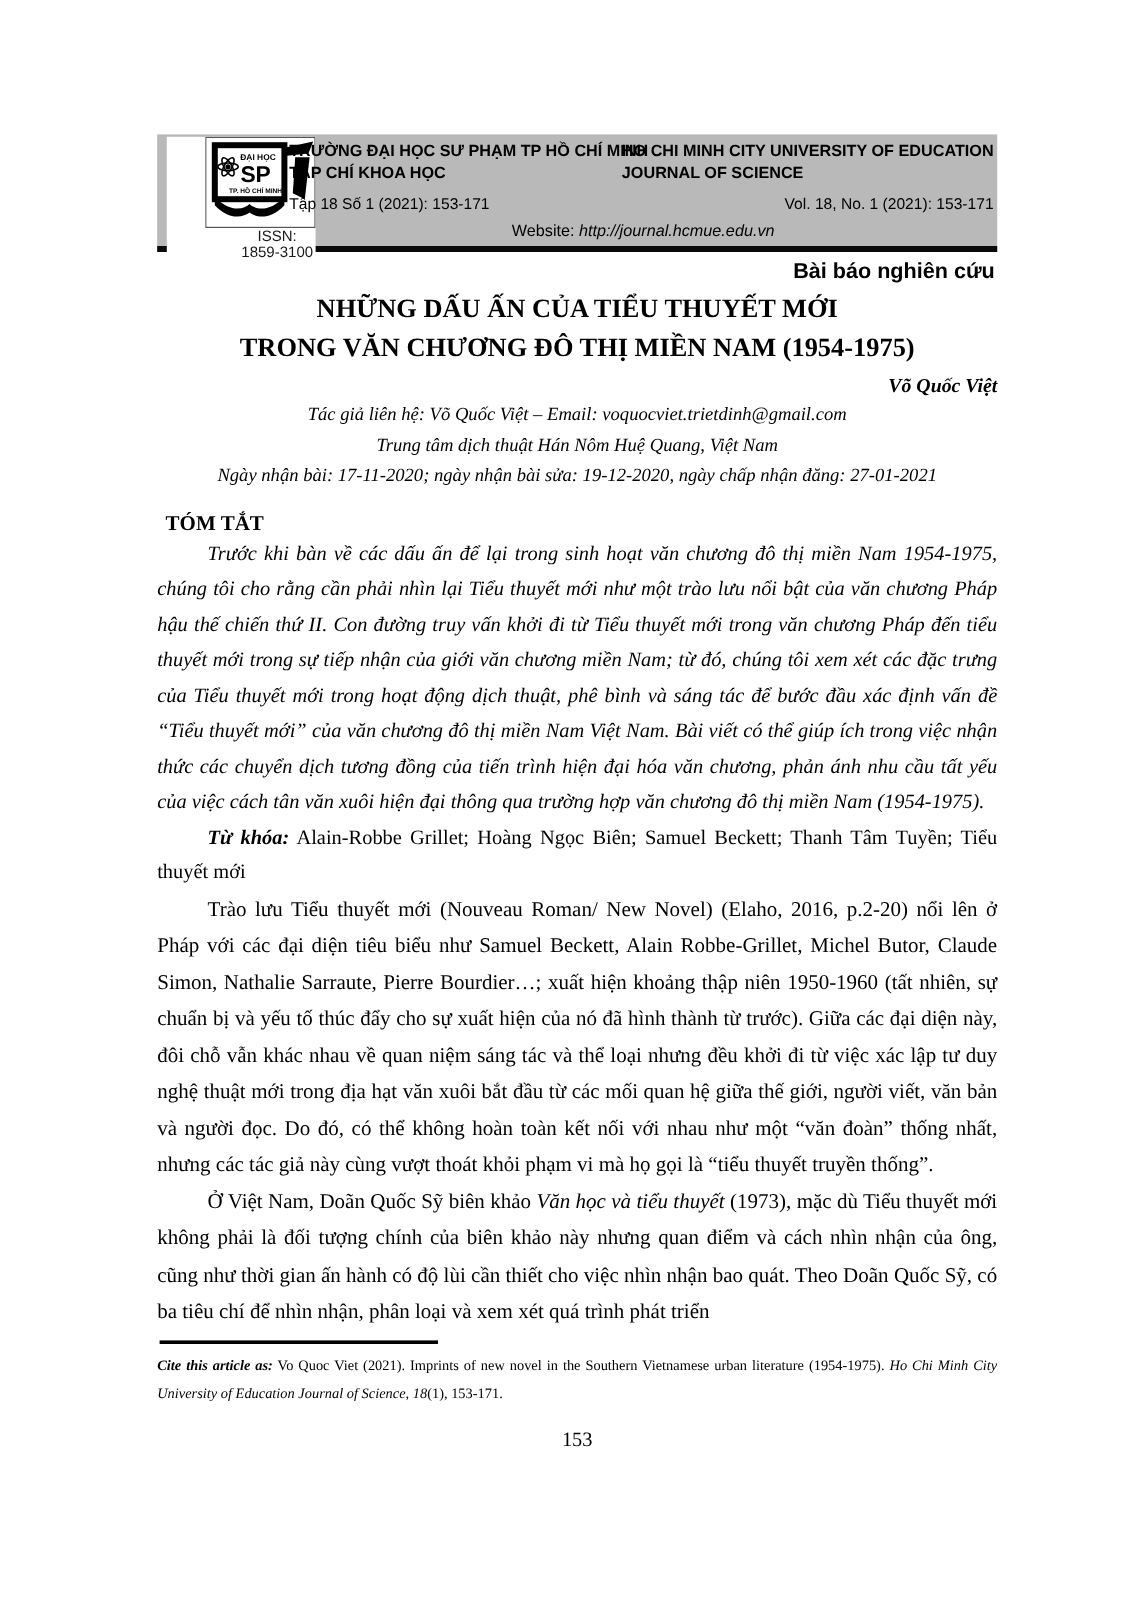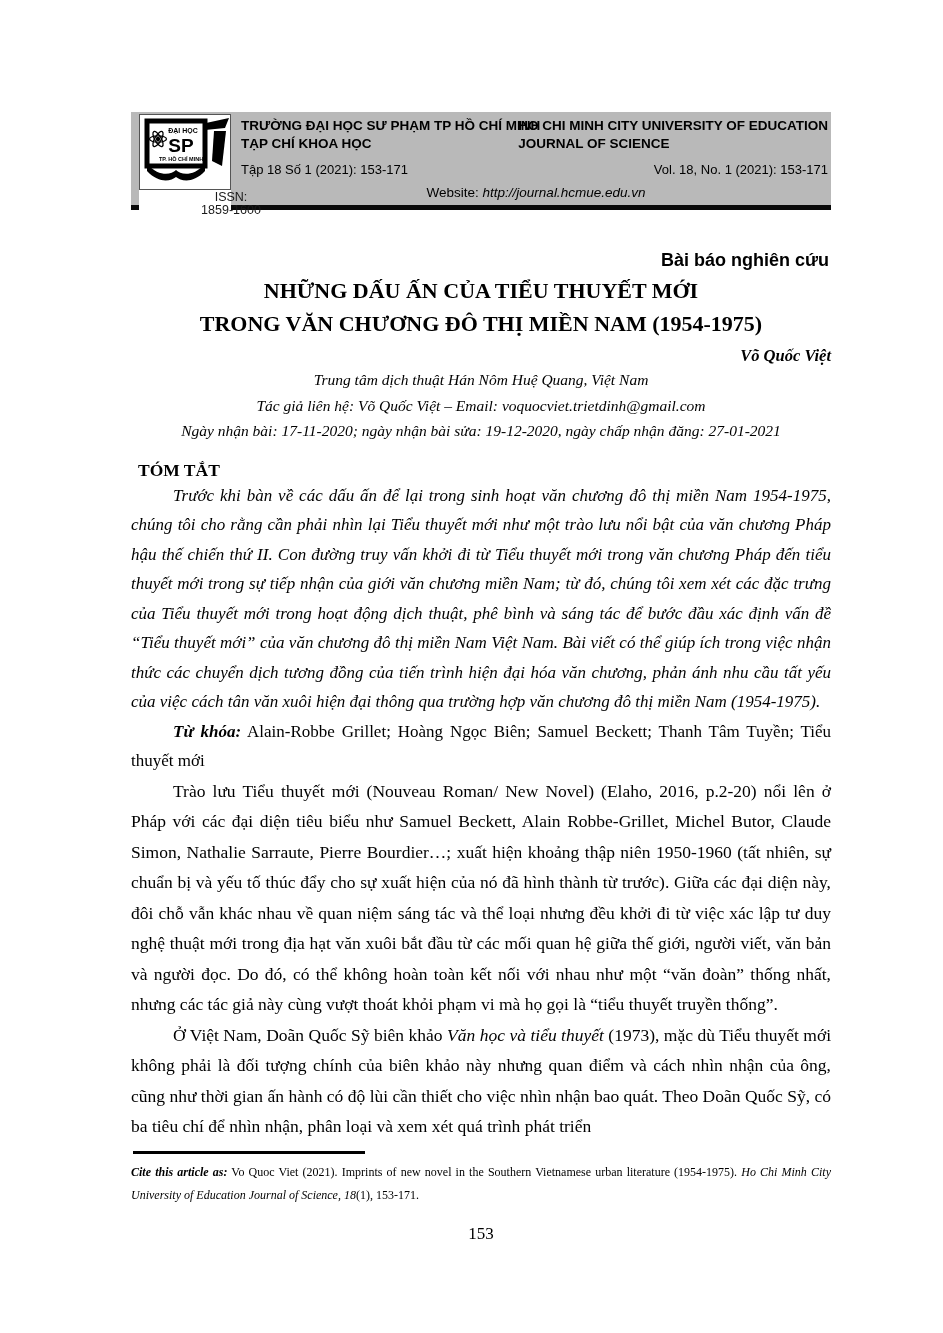--- a/index.html
+++ b/index.html
@@ -9,32 +9,32 @@
     font-family:"Liberation Serif", serif; color:#000;
   }
   .content { margin-left:131px; width:700px; }
 
   
   .header {
     position:relative; margin-top:112px; height:93px;
     background:#b9b9b9; border-bottom:5px solid #0a0a0a;
     font-family:"Liberation Sans", sans-serif;
   }
-  .logo-box { position:absolute; left:8px; top:2px; width:92px; height:96px; background:#fff; }
+  .logo-box { position:absolute; left:8px; top:2px; width:92px; height:96px; background:#fff;padding-left:32px; }
   .issn { position:absolute; left:0; top:79px; width:108px; text-align:center;
           font-size:12.5px; line-height:13px; color:#1a1a1a;padding-left:46px; }
   .hdr-vi { position:absolute; left:110px; top:5px; font-weight:bold; font-size:13.5px; line-height:18px; }
   .hdr-en { position:absolute; right:3px; top:5px; font-weight:bold; font-size:13.5px; line-height:18px; text-align:left; }
   .hdr-issue-vi { position:absolute; left:110px; top:50px; font-size:13px; }
   .hdr-issue-en { position:absolute; right:3px; top:50px; font-size:13px; }
   .hdr-web { position:absolute; left:110px; right:0; top:73px; text-align:center; font-size:13.5px; }
   .hdr-web .url { font-style:italic; }
 
   
-  .article-label { margin-top:40px; text-align:right; font-family:"Liberation Sans", sans-serif;
+  .article-label { margin-top:6px; text-align:right; font-family:"Liberation Sans", sans-serif;
                    font-weight:bold; font-size:18px; padding-right:2px; }
   .title { margin-top:3px; text-align:center; font-weight:bold; font-size:22px; line-height:33px; }
   .author { margin-top:6px; text-align:right; font-weight:bold; font-style:italic; font-size:16.5px; }
   .meta { margin-top:3px; text-align:center; font-style:italic; font-size:15.5px; line-height:22.5px; }
 
   
   .abs-h { margin-top:17px; font-weight:bold; font-size:17.5px; padding-left:7px; }
   .abs-b { margin-top:2px; font-style:italic; font-size:17px; line-height:29.5px;
            text-align:justify; text-indent:42px; }
   .keywords { font-size:17px; line-height:29.5px; text-align:justify; text-indent:42px; }
@@ -78,21 +78,21 @@
           <circle cx="19" cy="25" r="2.2" fill="#000000"></circle>
 
           <text x="44" y="19" font-family="Liberation Sans, sans-serif" font-size="7" font-weight="bold" text-anchor="middle" fill="#000">ĐẠI HỌC</text>
           <text x="42" y="38" font-family="Liberation Sans, sans-serif" font-size="19" font-weight="bold" text-anchor="middle" fill="#000">SP</text>
           <text x="42" y="47" font-family="Liberation Sans, sans-serif" font-size="5.5" font-weight="bold" text-anchor="middle" fill="#000">TP. HỒ CHÍ MINH</text>
         </svg>
       </div>
 
       <div class="issn">
         <div>ISSN:</div>
-        <div>1859-1600</div>
+        <div>1859-3100</div>
       </div>
 
       <div class="hdr-vi">
         <div>TRƯỜNG ĐẠI HỌC SƯ PHẠM TP HỒ CHÍ MINH</div>
         <div>TẠP CHÍ KHOA HỌC</div>
       </div>
 
       <div class="hdr-en">
         <div>HO CHI MINH CITY UNIVERSITY OF EDUCATION</div>
         <div>JOURNAL OF SCIENCE</div>
@@ -105,22 +105,22 @@
     </div>
 
     <div class="article-label">Bài báo nghiên cứu</div>
 
     <div class="title">
       <div>NHỮNG DẤU ẤN CỦA TIỂU THUYẾT MỚI</div>
       <div>TRONG VĂN CHƯƠNG ĐÔ THỊ MIỀN NAM (1954-1975)</div>
     </div>
 
     <div class="author">Võ Quốc Việt</div>
+    <div class="meta">Tác giả liên hệ: Võ Quốc Việt – Email: voquocviet.trietdinh@gmail.com</div>
     <div class="meta">Trung tâm dịch thuật Hán Nôm Huệ Quang, Việt Nam</div>
-    <div class="meta">Tác giả liên hệ: Võ Quốc Việt – Email: voquocviet.trietdinh@gmail.com</div>
     <div class="meta">Ngày nhận bài: 17-11-2020; ngày nhận bài sửa: 19-12-2020, ngày chấp nhận đăng: 27-01-2021</div>
 
     <div class="abs-h">TÓM TẮT</div>
     <p class="abs-b" style="margin:0;">Trước khi bàn về các dấu ấn để lại trong sinh hoạt văn chương đô thị miền Nam 1954-1975, chúng tôi cho rằng cần phải nhìn lại Tiểu thuyết mới như một trào lưu nổi bật của văn chương Pháp hậu thế chiến thứ II. Con đường truy vấn khởi đi từ Tiểu thuyết mới trong văn chương Pháp đến tiểu thuyết mới trong sự tiếp nhận của giới văn chương miền Nam; từ đó, chúng tôi xem xét các đặc trưng của Tiểu thuyết mới trong hoạt động dịch thuật, phê bình và sáng tác để bước đầu xác định vấn đề “Tiểu thuyết mới” của văn chương đô thị miền Nam Việt Nam. Bài viết có thể giúp ích trong việc nhận thức các chuyển dịch tương đồng của tiến trình hiện đại hóa văn chương, phản ánh nhu cầu tất yếu của việc cách tân văn xuôi hiện đại thông qua trường hợp văn chương đô thị miền Nam (1954-1975).</p>
     <p class="keywords" style="margin:0;"><span class="bi">Từ khóa:</span><span> Alain-Robbe Grillet; Hoàng Ngọc Biên; Samuel Beckett; Thanh Tâm Tuyền; Tiểu thuyết mới</span></p>
 
 
     <p class="para">Trào lưu Tiểu thuyết mới (Nouveau Roman/ New Novel) (Elaho, 2016, p.2-20) nổi lên ở Pháp với các đại diện tiêu biểu như Samuel Beckett, Alain Robbe-Grillet, Michel Butor, Claude Simon, Nathalie Sarraute, Pierre Bourdier…; xuất hiện khoảng thập niên 1950-1960 (tất nhiên, sự chuẩn bị và yếu tố thúc đẩy cho sự xuất hiện của nó đã hình thành từ trước). Giữa các đại diện này, đôi chỗ vẫn khác nhau về quan niệm sáng tác và thể loại nhưng đều khởi đi từ việc xác lập tư duy nghệ thuật mới trong địa hạt văn xuôi bắt đầu từ các mối quan hệ giữa thế giới, người viết, văn bản và người đọc. Do đó, có thể không hoàn toàn kết nối với nhau như một “văn đoàn” thống nhất, nhưng các tác giả này cùng vượt thoát khỏi phạm vi mà họ gọi là “tiểu thuyết truyền thống”.</p>
     <p class="para"><span>Ở Việt Nam, Doãn Quốc Sỹ biên khảo </span><span class="i">Văn học và tiểu thuyết</span><span> (1973), mặc dù Tiểu thuyết mới không phải là đối tượng chính của biên khảo này nhưng quan điểm và cách nhìn nhận của ông, cũng như thời gian ấn hành có độ lùi cần thiết cho việc nhìn nhận bao quát. Theo Doãn Quốc Sỹ, có ba tiêu chí để nhìn nhận, phân loại và xem xét quá trình phát triển</span></p>
 

